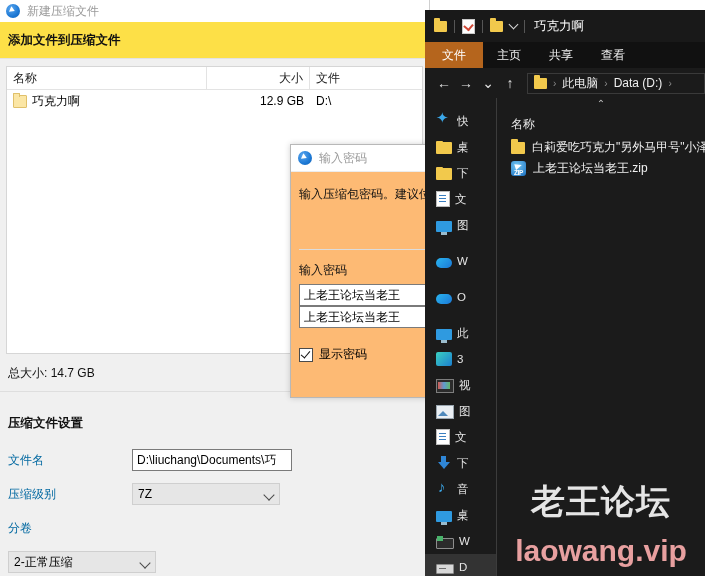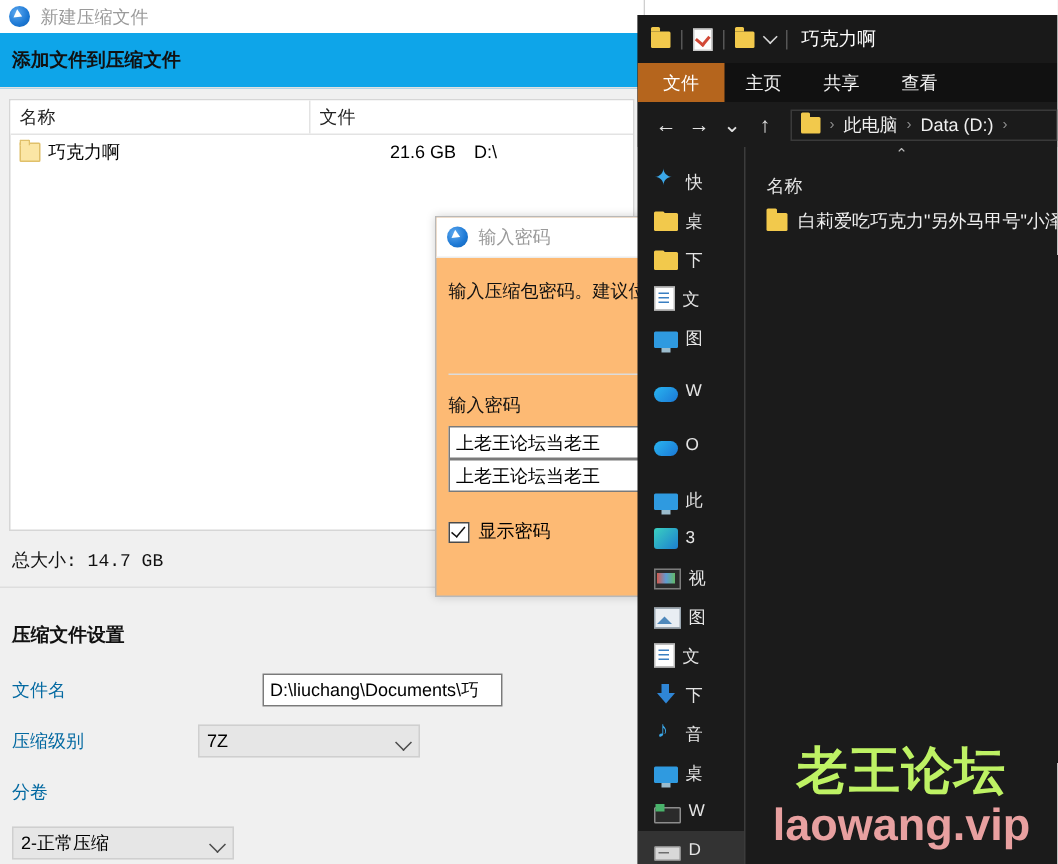--- a/index.html
+++ b/index.html
@@ -29,21 +29,21 @@
   .bz-ticon::after{
     content:"";position:absolute;left:4.4px;top:2.6px;
     width:0;height:0;
     border-left:5px solid #fff;border-top:3.4px solid transparent;
     border-bottom:3.4px solid transparent;
     transform:rotate(24deg);
   }
   .bz-title{color:#9a9a9a;font-size:12px;}
 
   .bz-head{
-    height:36px;background:#0ea5e9;display:flex;align-items:center;
+    height:36px;background:#fde047;display:flex;align-items:center;
     padding-left:8px;font-weight:bold;font-size:12.5px;color:#111;
     border-bottom:1px solid #e2e2e2;
   }
 
   
   .bz-list{
     position:absolute;left:6px;top:66px;right:6px;height:288px;
     background:#fff;border:1px solid #d6d6d6;box-sizing:border-box;
   }
   .bz-cols{
@@ -64,32 +64,32 @@
     background:#fbe6a5;border:1px solid #e0c06a;border-radius:0 1px 1px 1px;
   }
   .folder-ico::before{
     content:"";position:absolute;left:-1px;top:-3px;width:5px;height:3px;
     background:#fbe6a5;border:1px solid #e0c06a;border-bottom:none;border-radius:1px 1px 0 0;
   }
 
   .bz-total{
     position:absolute;left:0;top:356px;width:430px;height:36px;
     display:flex;align-items:center;padding-left:8px;box-sizing:border-box;
-    font-size:12px;color:#111;border-bottom:1px solid #dedede;font-family:Liberation Mono, monospace;
+    font-size:12px;color:#111;border-bottom:1px solid #dedede;
   }
   .bz-settings-title{
     position:absolute;left:8px;top:415px;font-weight:bold;font-size:12.5px;color:#111;
   }
   .bz-form{position:absolute;left:8px;top:443px;width:420px;}
   .bz-frow{display:flex;align-items:center;height:34px;}
   .bz-label{width:124px;font-size:12px;color:#0369a1;}
   .bz-input{
     width:160px;height:22px;border:1px solid #7a7a7a;background:#fff;
     box-sizing:border-box;padding:0 4px;font-size:12px;line-height:21px;
-    white-space:nowrap;overflow:hidden;color:#000;margin-left:43px;
+    white-space:nowrap;overflow:hidden;color:#000;
   }
   .bz-select{
     width:148px;height:22px;border:1px solid #cfcfcf;background:#e6e6e6;
     box-sizing:border-box;padding:0 20px 0 5px;font-size:12px;line-height:21px;
     position:relative;white-space:nowrap;overflow:hidden;color:#000;
   }
   .bz-select .chev{
     position:absolute;right:6px;top:7px;width:7px;height:7px;
     border-right:1.4px solid #4a4a4a;border-bottom:1.4px solid #4a4a4a;
     transform:rotate(45deg);
@@ -243,46 +243,47 @@
   .f-zip .z{font-size:6.5px;font-weight:bold;color:#fff;line-height:7px;letter-spacing:-.3px;}
   .f-zip::before{
     content:"";position:absolute;left:4px;top:1.5px;width:0;height:0;
     border-left:7px solid #fff;border-top:3px solid transparent;border-bottom:3px solid transparent;
     transform:rotate(-18deg);
   }
 
   .watermark{
     position:absolute;left:0;right:0;bottom:8px;text-align:center;pointer-events:none;
   }
-  .wm1{font-size:34px;font-weight:bold;color:#bef264;letter-spacing:1px;line-height:40px;}
-  .wm2{font-size:30px;font-weight:bold;color:#e8a0a0;line-height:34px;}
+  .wm1{font-size:34px;font-weight:bold;color:#e5e5e5;letter-spacing:1px;line-height:40px;}
+  .wm2{font-size:30px;font-weight:bold;color:#e8a0a0;line-height:34px;margin-top:13px;}
 </style>
 </head>
 <body>
 
 <div id="bandizip">
 
   <div class="bz-titlebar">
     <div class="bz-ticon"></div>
     <div class="bz-title">新建压缩文件</div>
   </div>
 
   <div class="bz-head">添加文件到压缩文件</div>
 
   <div class="bz-list">
     <div class="bz-cols">
       <div class="bz-col name">名称</div>
+      <div class="bz-col size">大小</div>
       <div class="bz-col path">文件</div>
     </div>
     <div class="bz-row">
       <div class="bz-cell name">
         <span class="folder-ico"></span>
         <span>巧克力啊</span>
       </div>
-      <div class="bz-cell size">21.6 GB</div>
+      <div class="bz-cell size">12.9 GB</div>
       <div class="bz-cell path">D:\</div>
     </div>
   </div>
 
   <div class="bz-total">总大小: 14.7 GB</div>
 
   <div class="bz-settings-title">压缩文件设置</div>
 
   <div class="bz-form">
     <div class="bz-frow">
@@ -433,20 +434,26 @@
       </div>
     </div>
 
     <div class="ex-main">
       <div class="ex-collapse">⌃</div>
       <div class="ex-colhdr">名称</div>
       <div class="fitem">
         <span class="f-folder"></span>
         <span>白莉爱吃巧克力"另外马甲号"小泽</span>
       </div>
+      <div class="fitem">
+        <span class="f-zip">
+            <span class="z">ZIP</span>
+          </span>
+        <span>上老王论坛当老王.zip</span>
+      </div>
 
       <div class="watermark">
         <div class="wm1">老王论坛</div>
         <div class="wm2">laowang.vip</div>
       </div>
     </div>
   </div>
 </div>
 
 </body></html>

